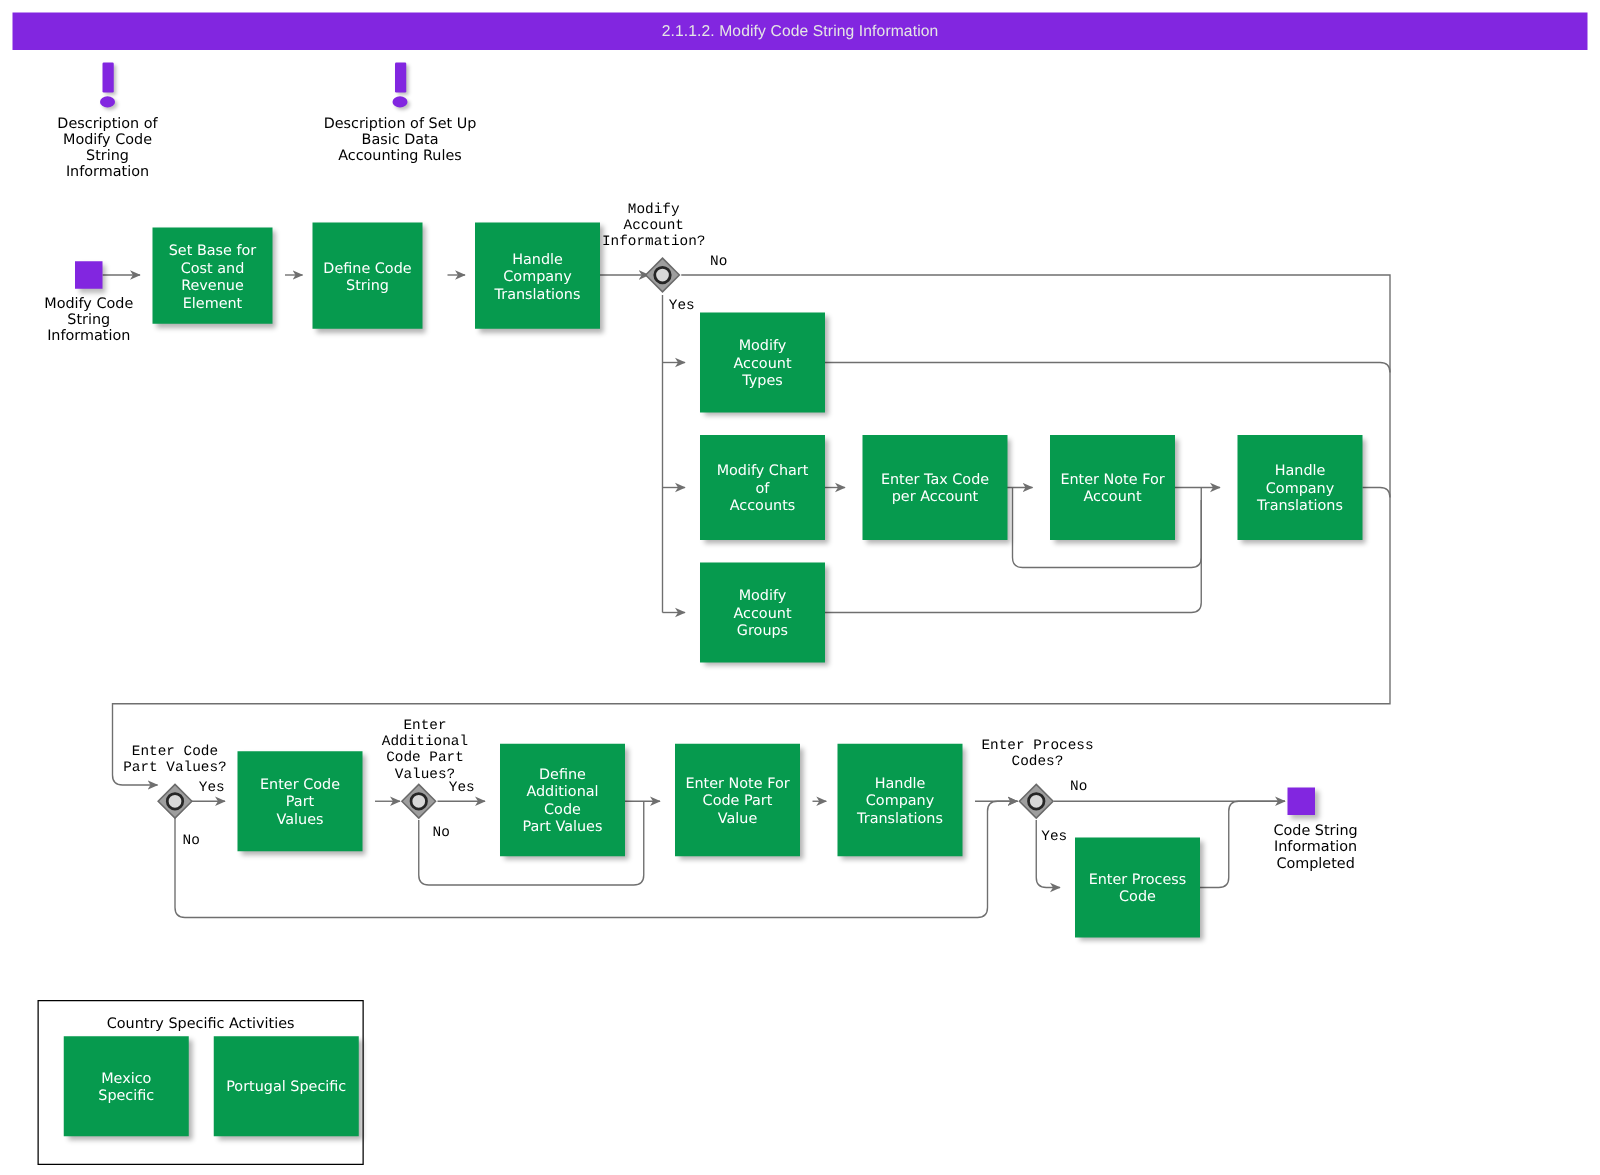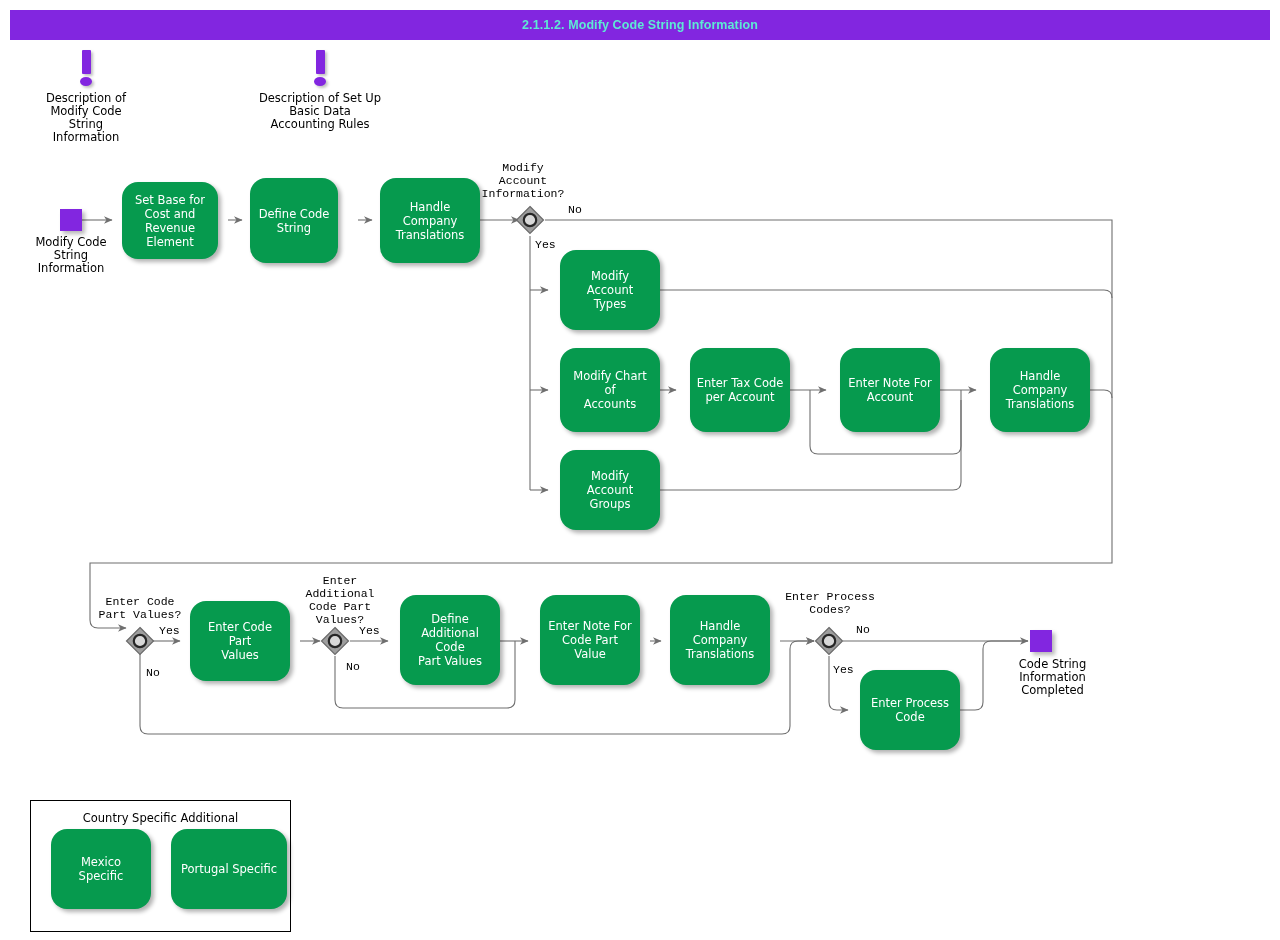--- a/index.html
+++ b/index.html
@@ -11,31 +11,31 @@
   }
   #canvas{position:absolute;left:0;top:0;width:1280px;height:940px;}
 
   
   .titlebar{
     position:absolute;left:10px;top:10px;width:1260px;height:30px;
     background:#8226e0;
     display:flex;align-items:center;justify-content:center;
   }
   .titlebar .ttl{
-    color:#5eead4;font-size:12.5px;font-weight:bold;
+    color:#e5e5e5;font-size:12.5px;font-weight:normal;
     font-family:"Liberation Sans",sans-serif;letter-spacing:.1px;
   }
 
   
   svg.links{position:absolute;left:0;top:0;width:1280px;height:940px;pointer-events:none;}
 
   
   .task{
     position:absolute;box-sizing:border-box;
-    background:#069A4E;border-radius:16px;
+    background:#069A4E;border-radius:0;
     box-shadow:3px 3px 4px rgba(0,0,0,.30);
     display:flex;align-items:center;justify-content:center;text-align:center;
     color:#ffffff;font-size:11.5px;line-height:14px;
     font-family:"DejaVu Sans",sans-serif;
     padding:2px 6px;
   }
 
   
   .event{
     position:absolute;width:22px;height:22px;background:#8226e0;
@@ -205,21 +205,21 @@
   </div>
   <div class="lbl l" style="left:568px;top:203px;">No</div>
   <div class="lbl l" style="left:535px;top:238px;">Yes</div>
 
   <div class="task" style="left: 560px; top: 250px; width: 100px; height: 80px; white-space: pre-line;">Modify Account
 Types</div>
 
   <div class="task" style="left: 560px; top: 348px; width: 100px; height: 84px; white-space: pre-line;">Modify Chart of
 Accounts</div>
 
-  <div class="task" style="left: 690px; top: 348px; width: 100px; height: 84px; white-space: pre-line;">Enter Tax Code
+  <div class="task" style="left: 690px; top: 348px; width: 116px; height: 84px; white-space: pre-line;">Enter Tax Code
 per Account</div>
 
   <div class="task" style="left: 840px; top: 348px; width: 100px; height: 84px; white-space: pre-line;">Enter Note For
 Account</div>
 
   <div class="task" style="left: 990px; top: 348px; width: 100px; height: 84px; white-space: pre-line;">Handle
 Company
 Translations</div>
 
   <div class="task" style="left: 560px; top: 450px; width: 100px; height: 80px; white-space: pre-line;">Modify Account
@@ -275,18 +275,18 @@
 
   <div class="task" style="left: 860px; top: 670px; width: 100px; height: 80px; white-space: pre-line;">Enter Process
 Code</div>
 
   <div class="event" style="left:1030px;top:630px;"></div>
   <div class="event-label" style="left: 995px; top: 658px; width: 115px; white-space: pre-line;">Code String
 Information
 Completed</div>
 
   <div class="group" style="left:30px;top:800px;width:261px;height:132px;">
-    <div class="gtitle">Country Specific Additional</div>
+    <div class="gtitle">Country Specific Activities</div>
     <div class="task" style="left:20px;top:28px;width:100px;height:80px;">Mexico Specific</div>
     <div class="task" style="left:140px;top:28px;width:116px;height:80px;">Portugal Specific</div>
   </div>
 
 </div>
 
 </body></html>

